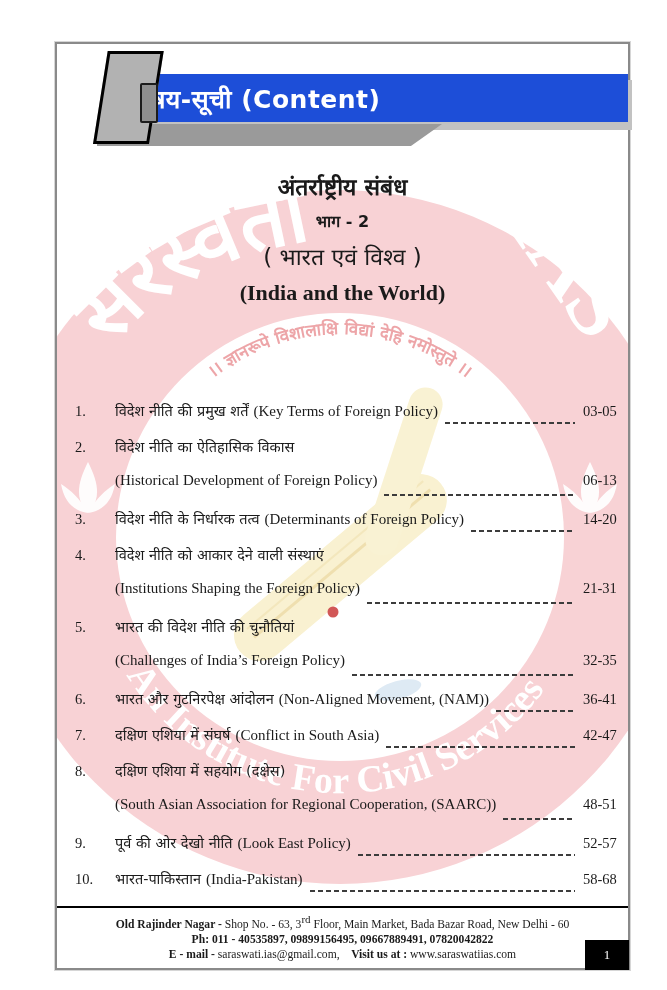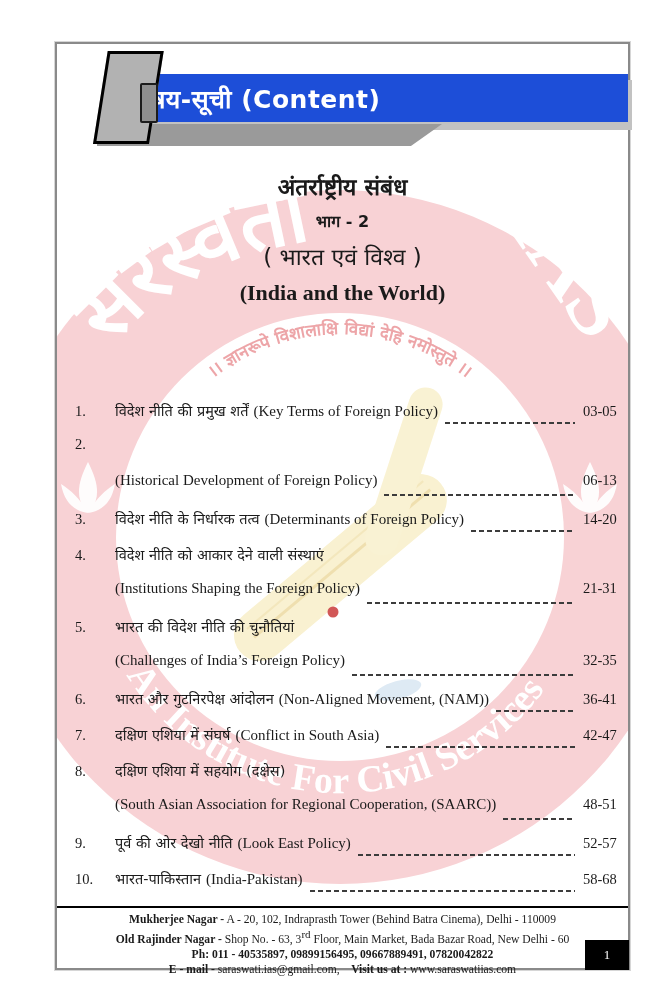--- a/index.html
+++ b/index.html
@@ -106,20 +106,21 @@
     <div class="toc-row">
       <span class="num">1.</span>
       <span class="hin">विदेश नीति की प्रमुख शर्तें</span>
       <span class="eng">(Key Terms of Foreign Policy)</span>
       <span class="leader"></span>
       <span class="pg">03-05</span>
     </div>
 
     <div class="toc-row">
       <span class="num">2.</span>
+      <span class="hin">विदेश नीति का ऐतिहासिक विकास</span>
     </div>
     <div class="toc-row">
       <span class="num"></span>
       <span class="eng" style="margin-left:0">(Historical Development of Foreign Policy)</span>
       <span class="leader"></span>
       <span class="pg">06-13</span>
     </div>
 
     <div class="toc-row">
       <span class="num">3.</span>
@@ -190,21 +191,20 @@
       <span class="num">10.</span>
       <span class="hin">भारत-पाकिस्तान</span>
       <span class="eng">(India-Pakistan)</span>
       <span class="leader"></span>
       <span class="pg">58-68</span>
     </div>
 
   </div>
 
   <div class="footer">
-    <div><b>Mukherjee Nagar -</b><span> A - 20, 102, Indraprasth Tower (Behind Batra Cinema), Delhi - 110009</span></div>
     <div><b>Old Rajinder Nagar -</b><span> Shop No. - 63, 3</span><sup>rd</sup><span> Floor, Main Market, Bada Bazar Road, New Delhi - 60</span></div>
     <div><b>Ph: 011 - 40535897, 09899156495, 09667889491, 07820042822</b></div>
     <div><b>E - mail -</b><span> saraswati.ias@gmail.com,</span>&nbsp;&nbsp;&nbsp;&nbsp;<b>Visit us at :</b><span> www.saraswatiias.com</span></div>
   </div>
 
   <div class="pgbox">
     <span>1</span>
   </div>
 
 </div>

